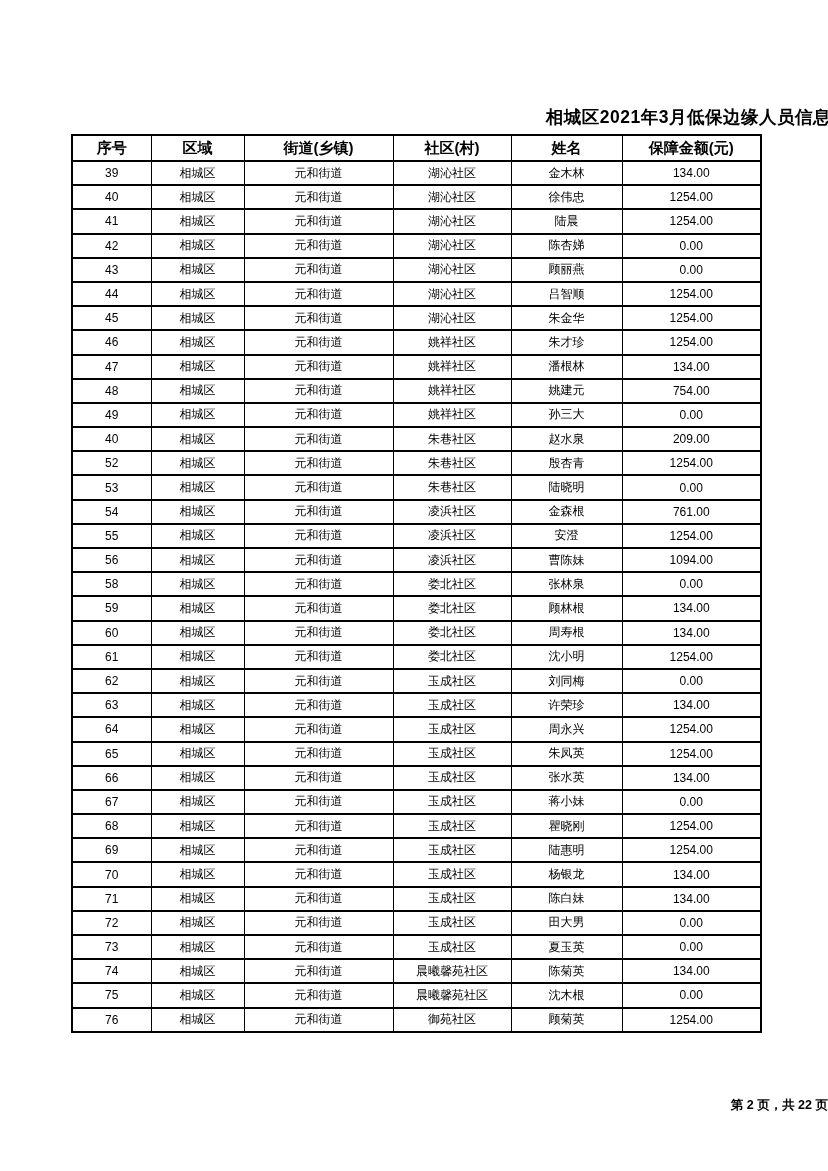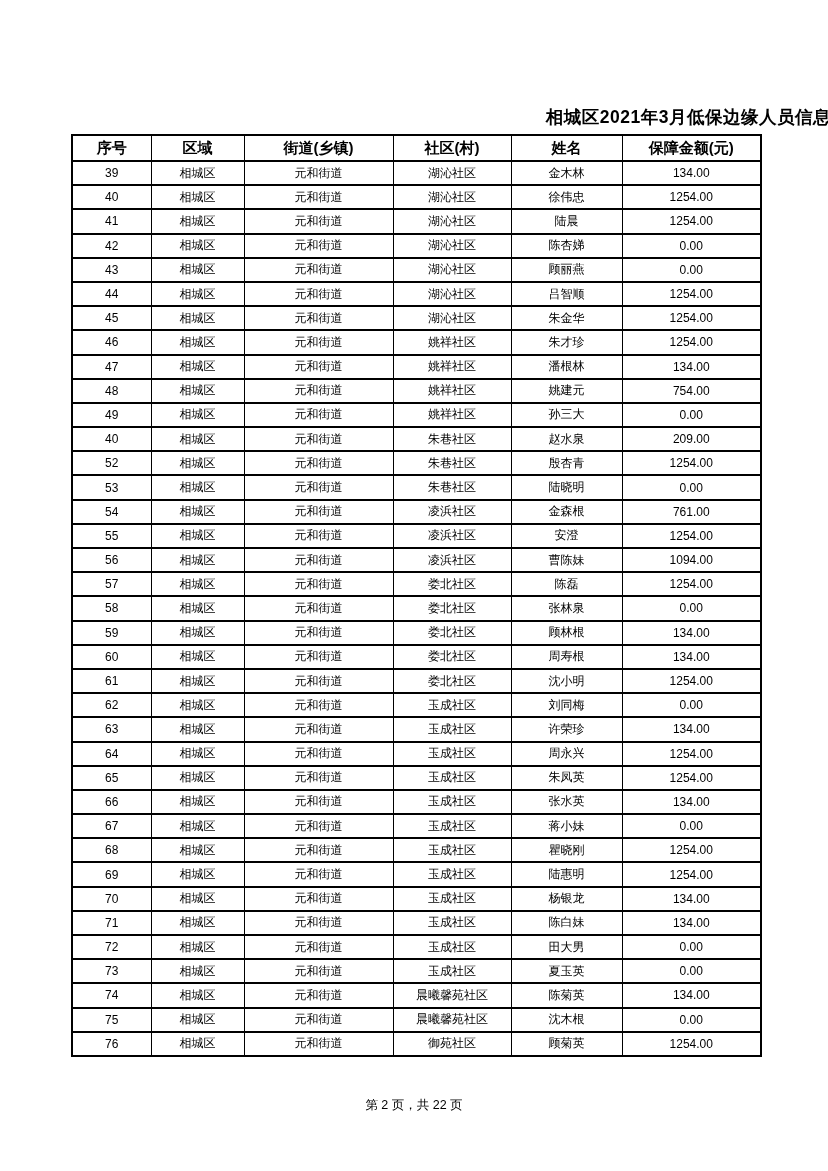--- a/index.html
+++ b/index.html
@@ -60,22 +60,23 @@
   table.benefits td {
     height: 22.2px;
     font-size: 12px;
     font-weight: 400;
   }
   .page-footer {
     position: absolute;
     top: 1097px;
     left: 0;
     width: 100%;
-    text-align: center;
+    text-align: right;
     font-size: 12.5px;
+    font-weight: bold;
   }
 </style>
 </head>
 <body>
 
 <div class="page">
 
   <h1 class="doc-title">相城区2021年3月低保边缘人员信息</h1>
 
   <table class="benefits">
@@ -228,28 +229,20 @@
         </tr>
         <tr>
           <td>56</td>
           <td>相城区</td>
           <td>元和街道</td>
           <td>凌浜社区</td>
           <td>曹陈妹</td>
           <td>1094.00</td>
         </tr>
         <tr>
-          <td>57</td>
-          <td>相城区</td>
-          <td>元和街道</td>
-          <td>娄北社区</td>
-          <td>陈磊</td>
-          <td>1254.00</td>
-        </tr>
-        <tr>
           <td>58</td>
           <td>相城区</td>
           <td>元和街道</td>
           <td>娄北社区</td>
           <td>张林泉</td>
           <td>0.00</td>
         </tr>
         <tr>
           <td>59</td>
           <td>相城区</td>

